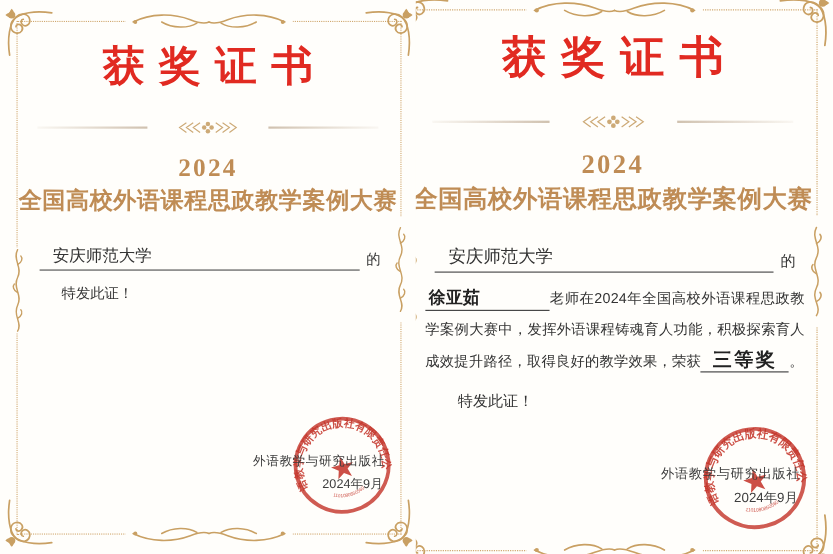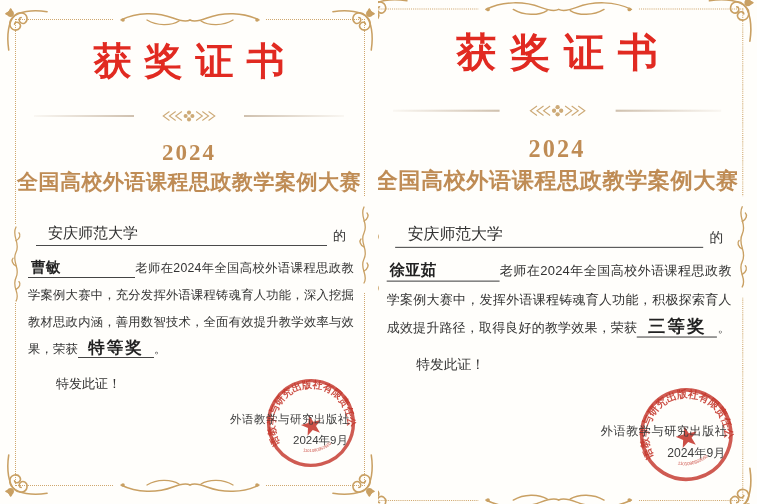--- a/index.html
+++ b/index.html
@@ -175,23 +175,20 @@
       </div>
 
       <div class="year">2024</div>
       <div class="competition">全国高校外语课程思政教学案例大赛</div>
 
       <div class="school-line">
         <span class="school-underline">安庆师范大学</span>
         <span class="possessive">的</span>
       </div>
 
-      <p class="body-para">
-        <span class="teacher">曹敏</span><span>老师在2024年全国高校外语课程思政教学案例大赛中，充分发挥外语课程铸魂育人功能，深入挖掘教材思政内涵，善用数智技术，全面有效提升教学效率与效果，荣获</span><span class="award">特等奖</span><span>。</span>
-      </p>
 
       <p class="closing">特发此证！</p>
 
       <div class="seal-wrap">
         <svg class="seal-svg" viewBox="0 0 100 100">
           <g transform="rotate(-14 50 50)">
             <circle cx="50" cy="50" r="45" fill="none" stroke="#c5372c" stroke-width="3.6" opacity="0.82"></circle>
             <path id="sealArcTop0" d="M 13 64 A 39 39 0 1 1 87 64" fill="none"></path>
             <text font-size="10.5" font-weight="bold" fill="#c5372c" opacity="0.88">
               <textPath href="#sealArcTop0" startOffset="50%" text-anchor="middle">外语教学与研究出版社有限责任公司</textPath>

